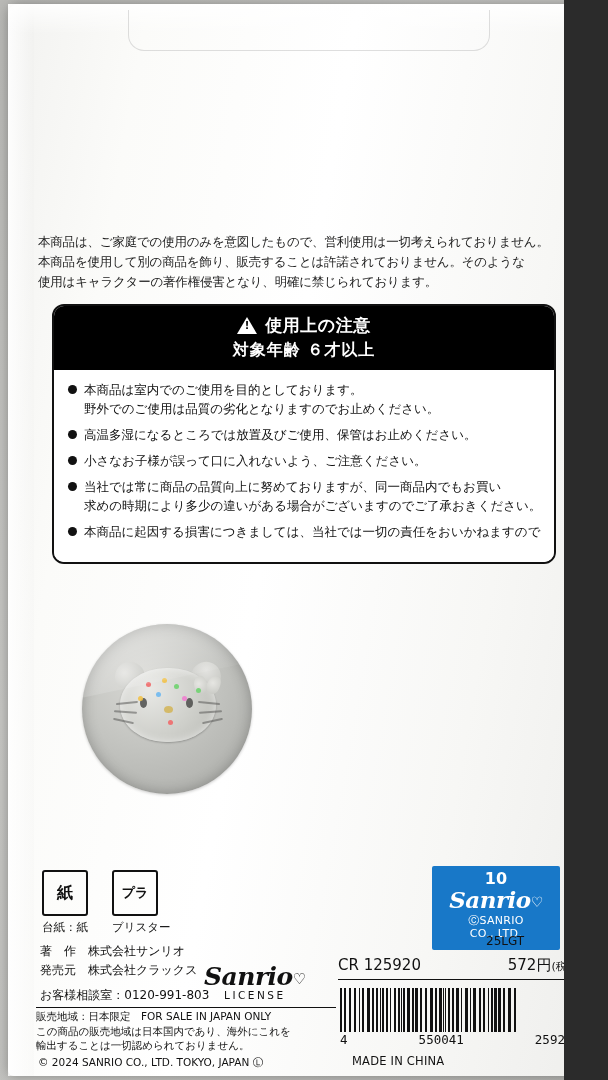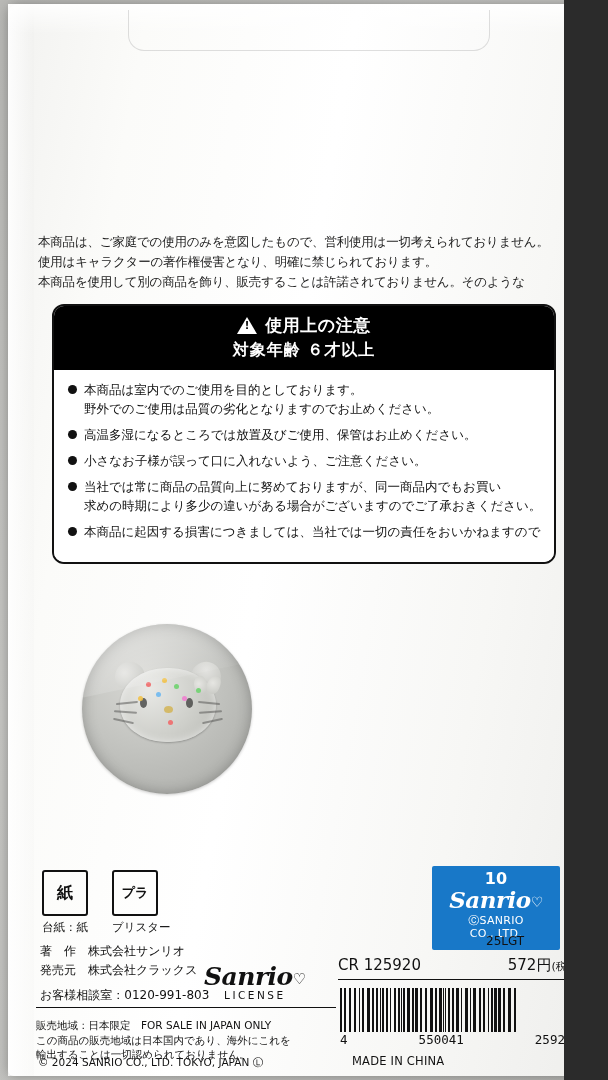--- a/index.html
+++ b/index.html
@@ -298,21 +298,21 @@
     color: #111;
   }
   .credits div { white-space: nowrap; }
 
   .legal {
     position: absolute;
     left: 28px;
     top: 1003px;
     width: 300px;
     border-top: 1.5px solid #111;
-    padding-top: 10px;
+    padding-top: 1px;
     font-size: 10.5px;
     line-height: 14.5px;
     color: #111;
   }
   .legal div { white-space: nowrap; }
   .copyright {
     position: absolute;
     left: 30px;
     top: 1052px;
     font-size: 10.5px;
@@ -444,22 +444,22 @@
 
   <div class="package">
     <div class="rim-left"></div>
     <div class="rim-right"></div>
     <div class="rim-top"></div>
     <div class="seam"></div>
     <div class="hangtab"></div>
 
     <div class="top-text">
       <div>本商品は、ご家庭での使用のみを意図したもので、営利使用は一切考えられておりません。</div>
+      <div>本商品を使用して別の商品を飾り、販売することは許諾されておりません。そのような</div>
       <div>使用はキャラクターの著作権侵害となり、明確に禁じられております。</div>
-      <div>本商品を使用して別の商品を飾り、販売することは許諾されておりません。そのような</div>
     </div>
 
     <div class="caution">
       <div class="caution-head">
         <div class="caution-title">
           <span class="warn-tri"></span>
           <span>使用上の注意</span>
         </div>
         <div class="caution-age">対象年齢 ６才以上</div>
       </div>

